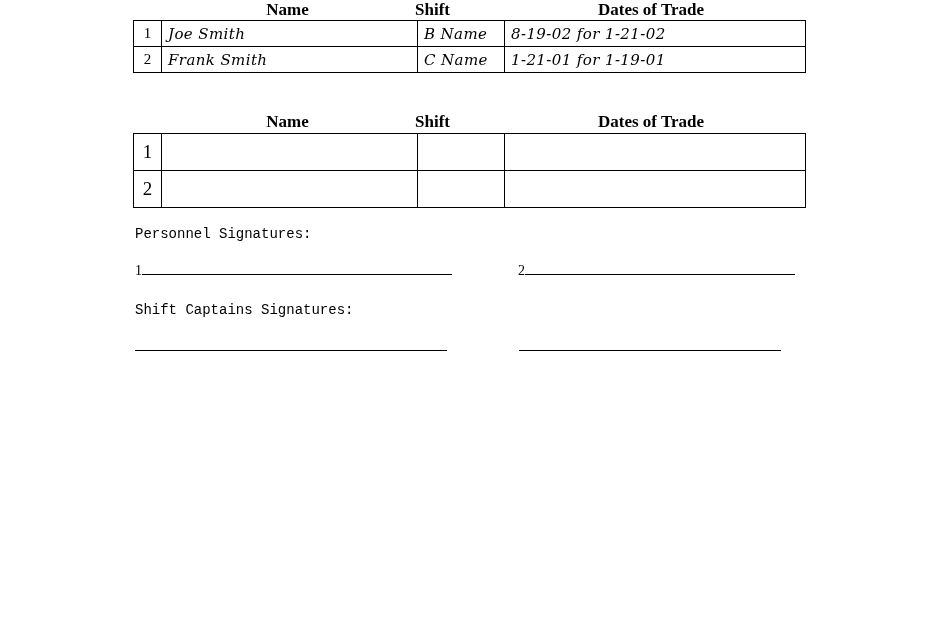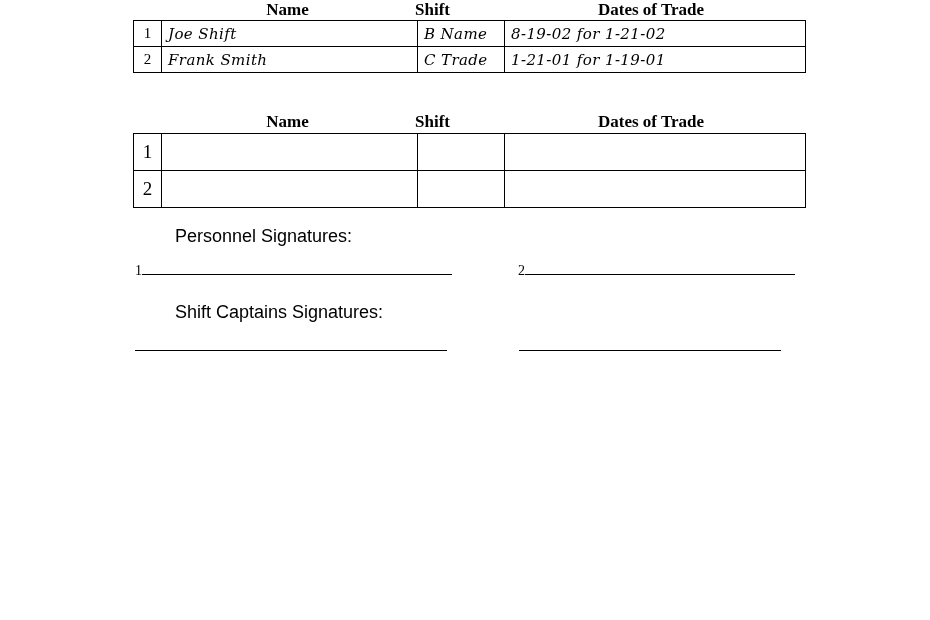--- a/index.html
+++ b/index.html
@@ -100,24 +100,23 @@
     top: 133px;
   }
   #table-empty .num-cell { width: 27px; height: 36px; font-size: 19px; }
   #table-empty .c-name  { width: 255px; }
   #table-empty .c-shift { width: 86px; }
   #table-empty .c-dates { width: 300px; }
 
   
   .sig-label {
     position: absolute;
-    font-size: 18px;
-    font-family: Liberation Sans, sans-serif;
+    font-size: 14px;
+    font-family: Liberation Mono, monospace;
     white-space: nowrap;
-    margin-left: 40px;
   }
   #personnel-signatures-label { left: 135px; top: 226px; }
   #shift-captains-label       { left: 135px; top: 302px; }
 
   .sig-line {
     position: absolute;
     font-size: 14px;
     font-family: "Liberation Serif", serif;
     white-space: nowrap;
     letter-spacing: 0px;
@@ -154,36 +153,36 @@
       <div class="h-shift">Shift</div>
       <div class="h-dates">Dates of Trade</div>
     </div>
   </div>
 
   <table class="form-table" id="table-filled">
     <tbody>
       <tr>
         <td class="num-cell">1</td>
         <td class="body-cell c-name">
-          <span class="hand">Joe Shift</span>
+          <span class="hand">Joe Smith</span>
         </td>
         <td class="body-cell c-shift">
           <span class="hand">B Name</span>
         </td>
         <td class="body-cell c-dates">
           <span class="hand">8-19-02 for 1-21-02</span>
         </td>
       </tr>
       <tr>
         <td class="num-cell">2</td>
         <td class="body-cell c-name">
           <span class="hand">Frank Smith</span>
         </td>
         <td class="body-cell c-shift">
-          <span class="hand">C Trade</span>
+          <span class="hand">C Name</span>
         </td>
         <td class="body-cell c-dates">
           <span class="hand">1-21-01 for 1-19-01</span>
         </td>
       </tr>
     </tbody>
   </table>
 
   <div id="hdr-row-2">
     <div class="hdr-strip">

